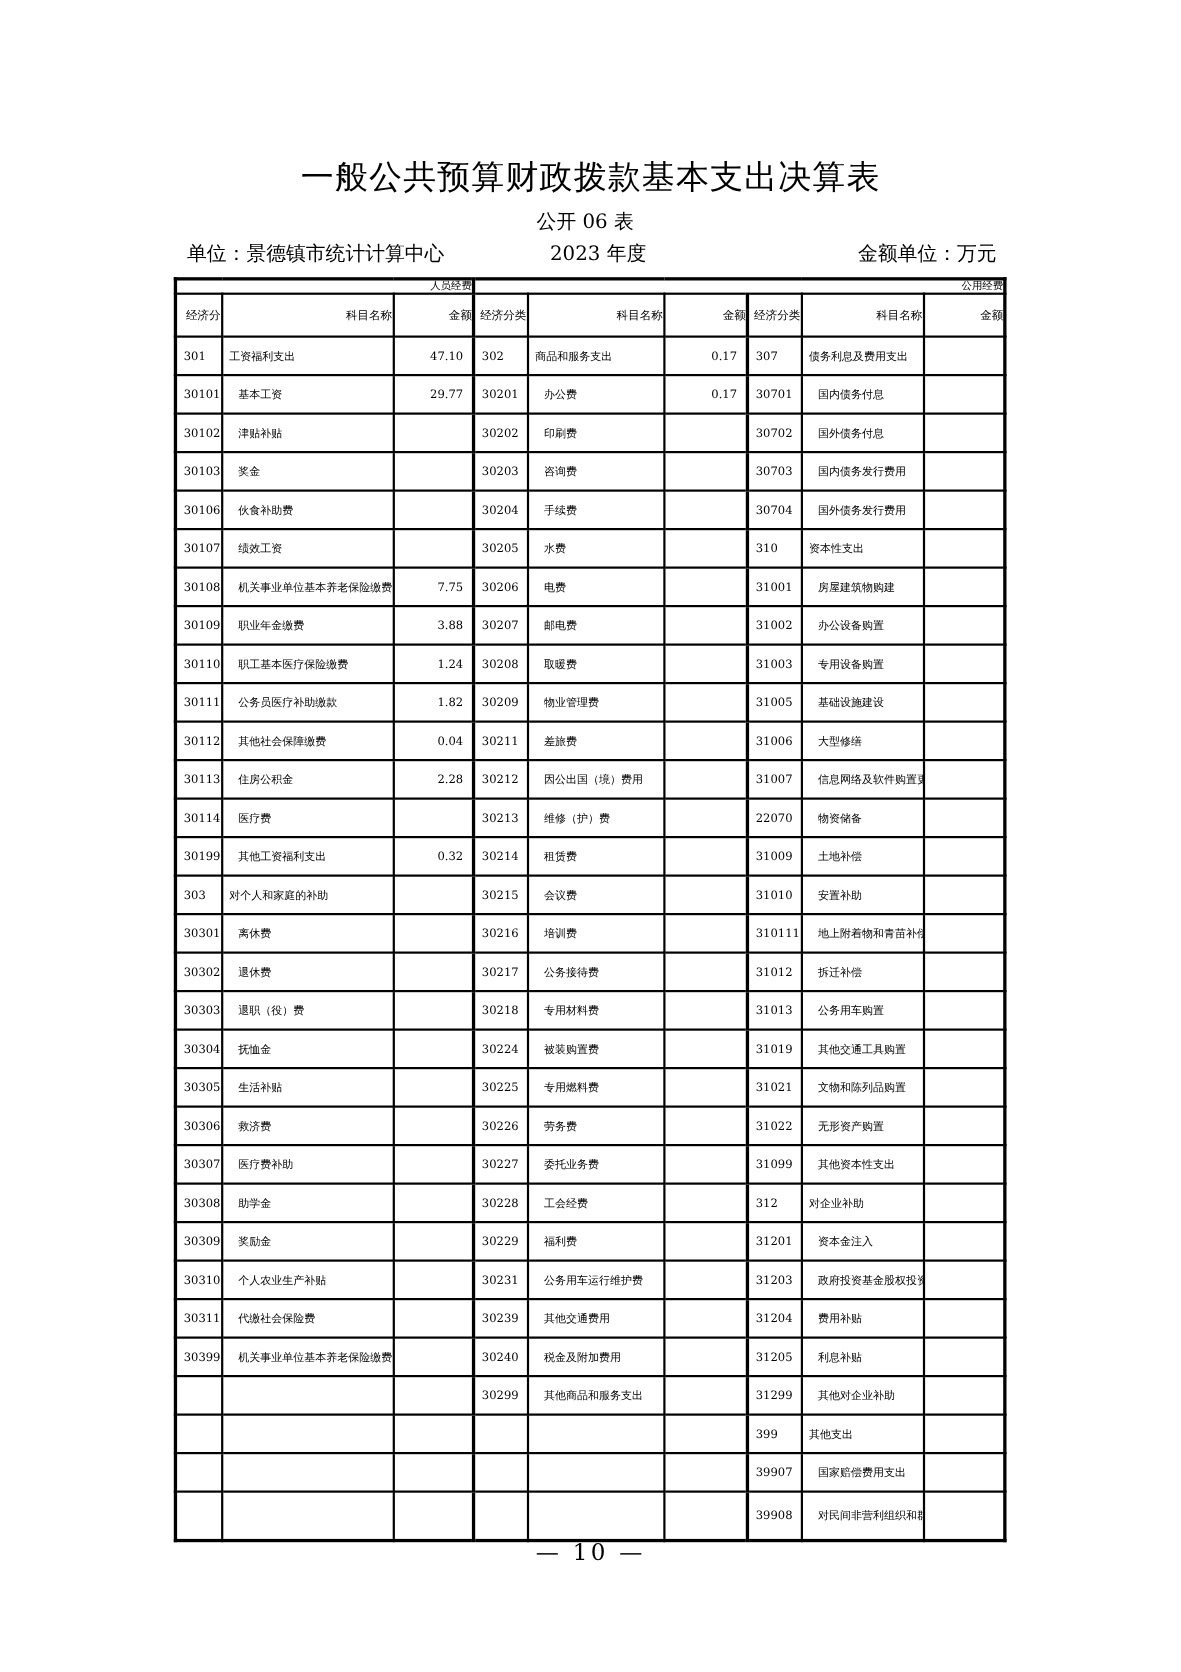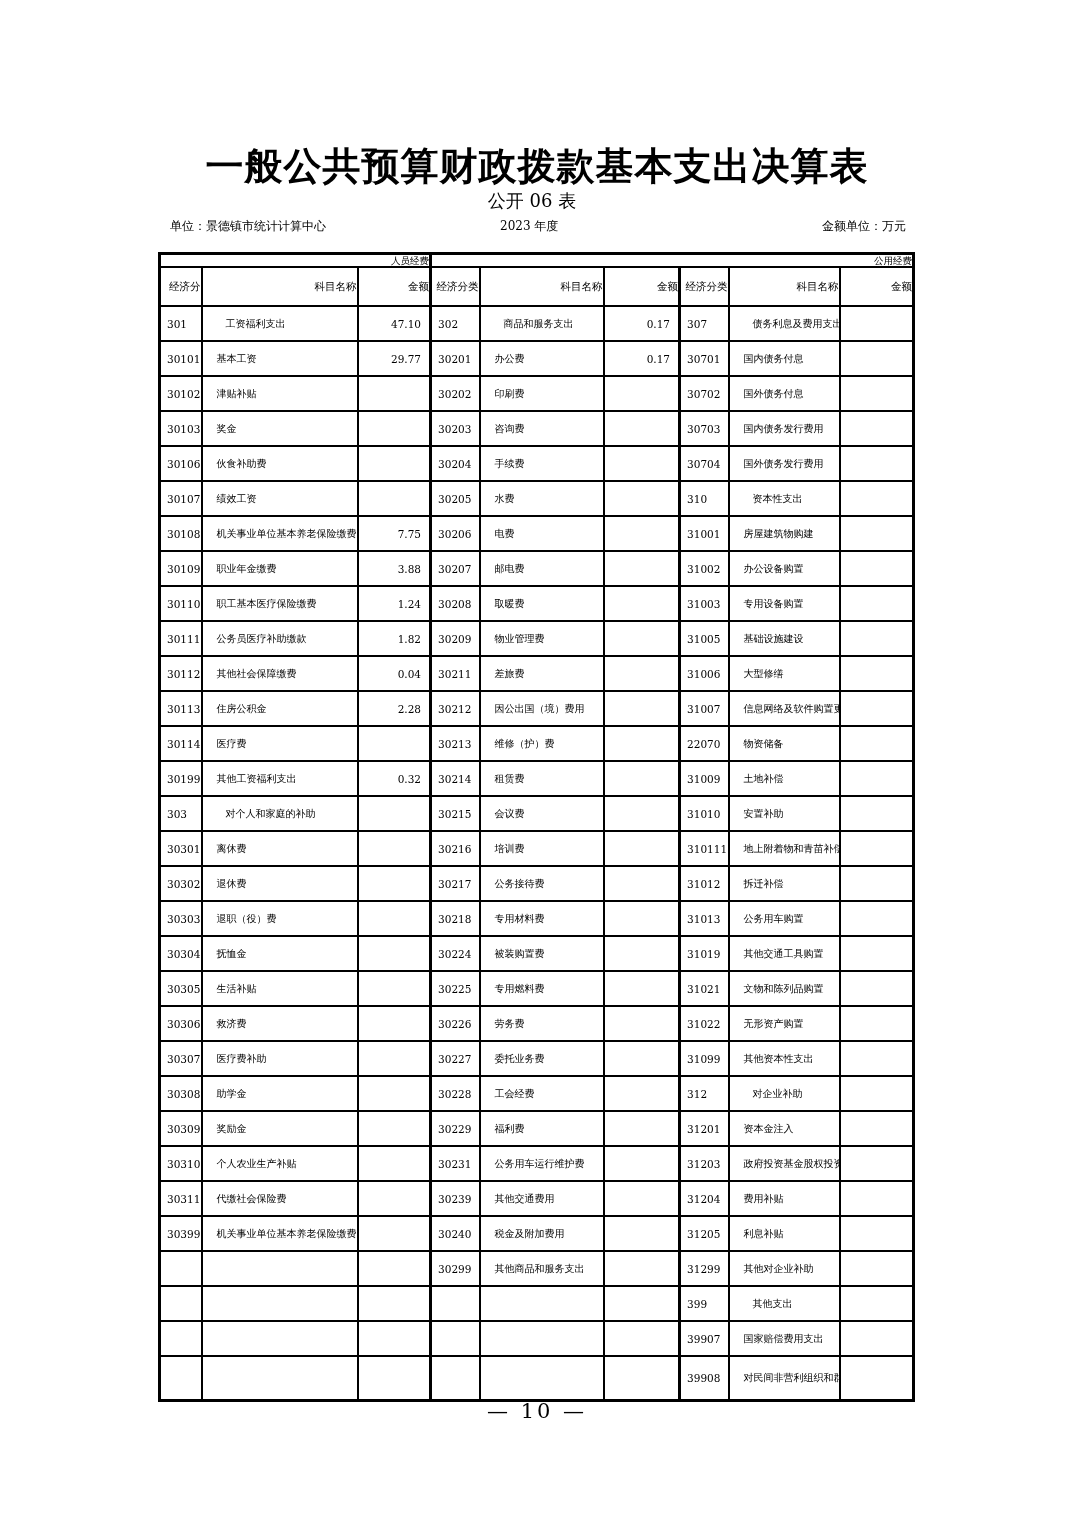--- a/index.html
+++ b/index.html
@@ -5,49 +5,49 @@
   html,body { margin:0; padding:0; background:#e8e8e8; }
   .page {
     position:relative; width:1074px; height:1520px; margin:0 auto;
     background:#ffffff; color:#000;
     font-family:"DejaVu Serif","Liberation Serif",serif;
     overflow:hidden;
   }
   .title {
     position:absolute; top:141px; left:0; width:100%;
     text-align:center; font-family:"Liberation Sans","DejaVu Sans",sans-serif;
-    font-weight:bold; font-size:38px; letter-spacing:1px;
+    font-weight:normal; font-size:30px; letter-spacing:1px;
   }
   .table-label {
     position:absolute; top:189px; left:158px; width:748px;
     text-align:center; font-size:18px;
   }
   .meta {
-    position:absolute; top:218px; left:158px; width:756px; height:24px; font-size:12px;
+    position:absolute; top:218px; left:158px; width:756px; height:24px; font-size:18px;
   }
   .meta .unit { position:absolute; left:12px; top:0; }
   .meta .year { position:absolute; left:342px; top:0; }
   .meta .amount-unit { position:absolute; right:8px; top:0; }
   table.grid {
     position:absolute; top:252px; left:158px; width:756px;
     border-collapse:collapse; table-layout:fixed;
     border:3px solid #000;
   }
   .grid th, .grid td {
     border:2px solid #000; padding:0; overflow:hidden; white-space:nowrap;
     font-weight:normal; vertical-align:middle;
   }
   .grid thead tr.group-row th { height:11px; font-size:9.5px; line-height:11px; text-align:right; }
   .grid thead tr.cols-row th { height:37px; font-size:10.5px; text-align:right; }
   .grid tbody td { height:33px; font-size:10px; }
   .grid td.code { text-align:left; padding-left:6px; font-size:10.5px; }
   .grid td.name { text-align:left; padding-left:14px; }
   .grid td.amount { text-align:right; padding-right:8px; font-size:10.5px; }
   .grid td.bold { font-weight:normal; }
-  .grid td.name.bold { padding-left:23px; }
+  .grid td.name.bold { padding-left:6px; }
   .grid .gsep { border-left-width:3px; }
   .grid tbody tr:last-child td { height:42px; }
   .page-number {
     position:absolute; top:1399px; left:0; width:100%;
     text-align:center; font-size:21px; letter-spacing:3px;
   }
 </style>
 </head>
 <body>
 

